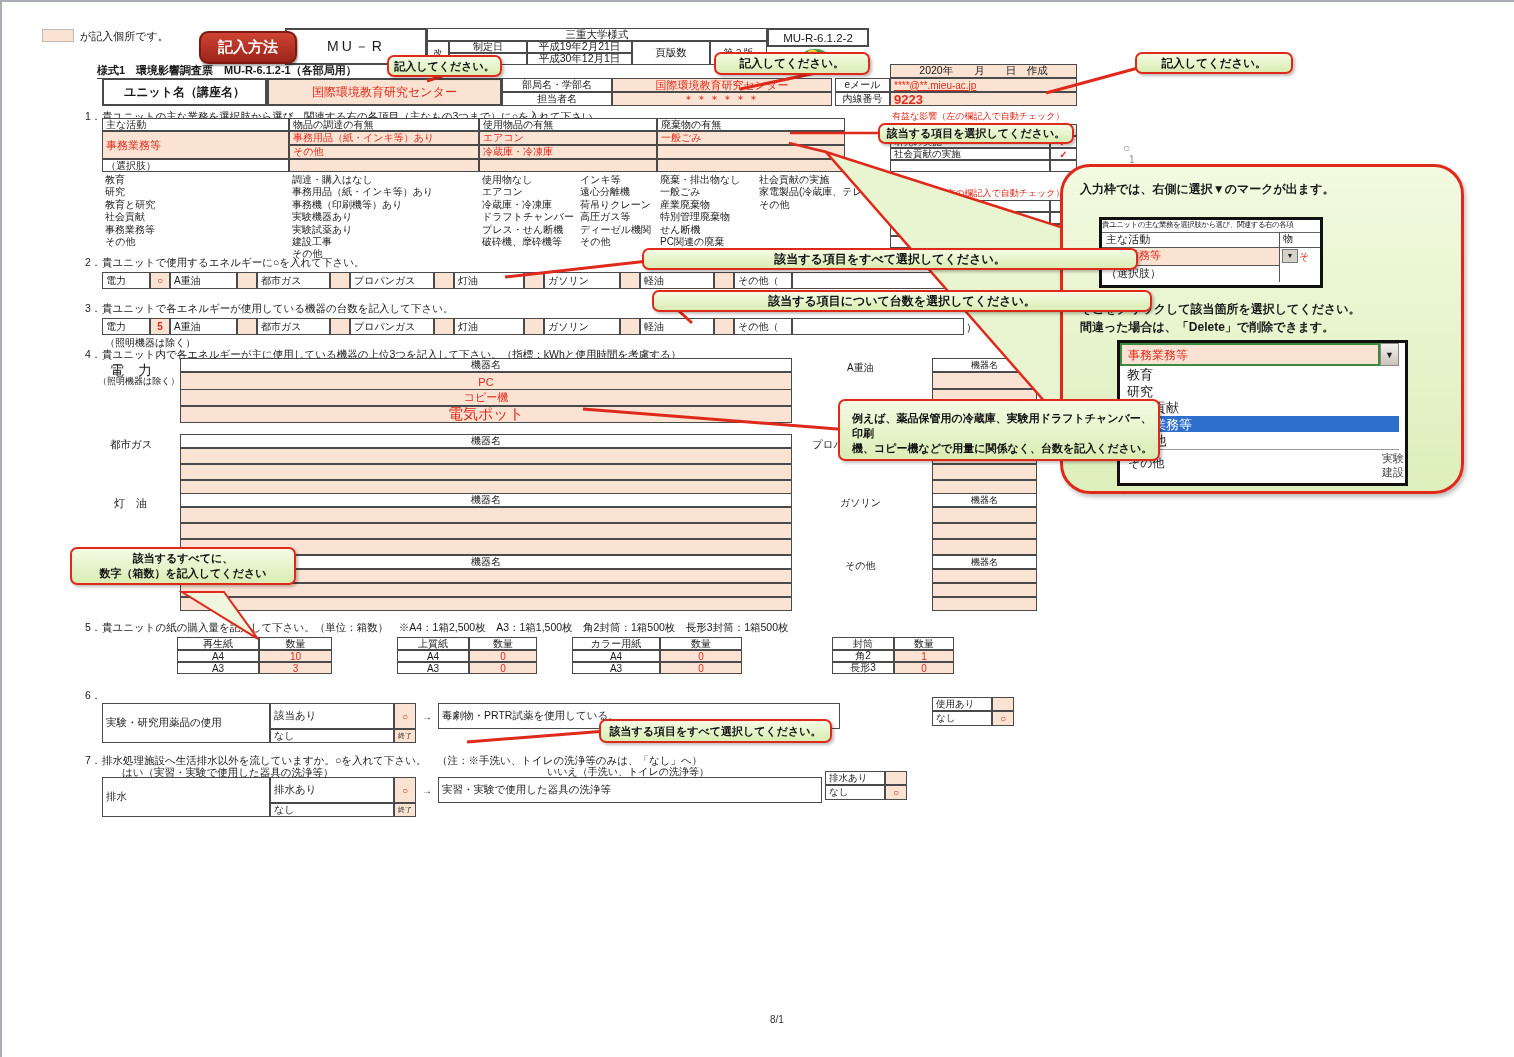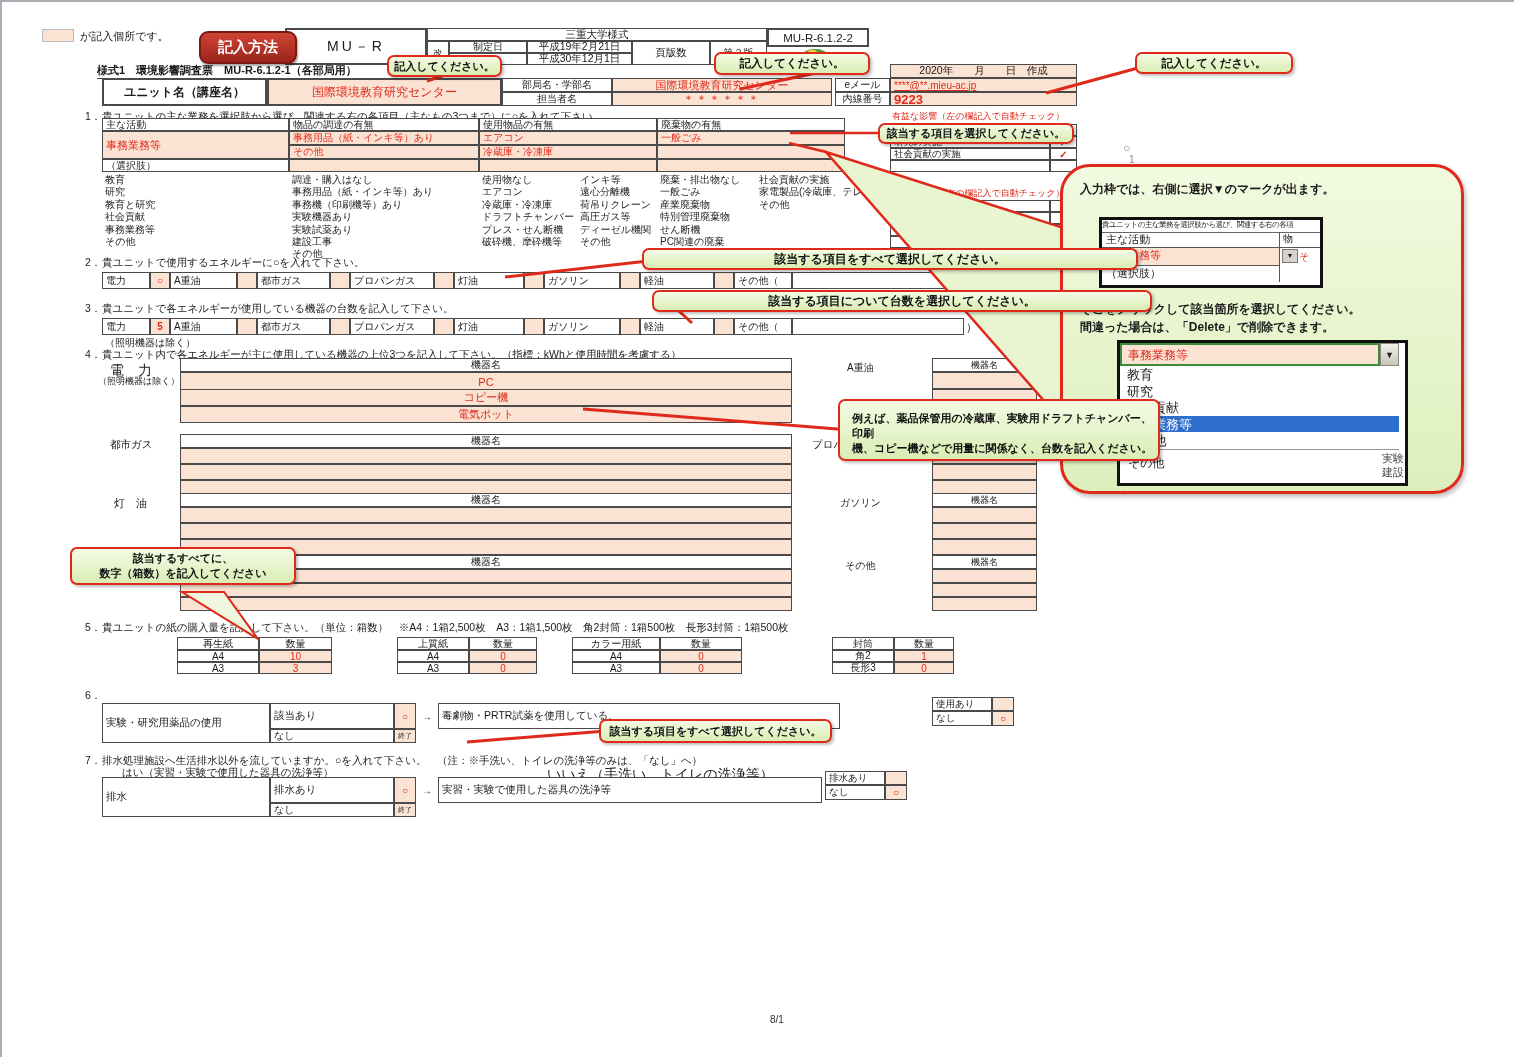--- a/index.html
+++ b/index.html
@@ -197,21 +197,21 @@
   <div class="t" style="left:103px;top:335px">（照明機器は除く）</div>
 
   <div class="t" style="left:83px;top:346px;font-size:10.5px">4．</div>
   <div class="t" style="left:100px;top:346px;font-size:10.5px">貴ユニット内で各エネルギーが主に使用している機器の上位3つを記入して下さい。（指標：kWhと使用時間を考慮する）</div>
 
   <div class="t" style="left:108px;top:360px;font-size:14px">電　力</div>
   <div class="t" style="left:96px;top:374px;font-size:9px">（照明機器は除く）</div>
   <div class="c ce" style="left:178px;top:356px;width:612px;height:14px">機器名</div>
   <div class="c pe ce rd" style="left:178px;top:370px;width:612px;height:20px;font-size:11px">PC</div>
   <div class="c pe ce rd" style="left:178px;top:387px;width:612px;height:17px;font-size:11px">コピー機</div>
-  <div class="c pe ce rd" style="left:178px;top:404px;width:612px;height:17px;font-size:11px">電気ポット</div>
+  <div class="c pe ce rd" style="left:178px;top:404px;width:612px;height:17px;font-size:15px">電気ポット</div>
 
   <div class="t" style="left:845px;top:360px">A重油</div>
   <div class="c ce" style="left:930px;top:356px;width:105px;height:14px;font-size:9px">機器名</div>
   <div class="c pe" style="left:930px;top:370px;width:105px;height:17px"></div>
   <div class="c pe" style="left:930px;top:387px;width:105px;height:17px"></div>
   <div class="c pe" style="left:930px;top:404px;width:105px;height:17px"></div>
 
   <div class="t" style="left:108px;top:436px;font-size:10.5px">都市ガス</div>
   <div class="c ce" style="left:178px;top:432px;width:612px;height:14px">機器名</div>
   <div class="c pe" style="left:178px;top:446px;width:612px;height:16px"></div>
@@ -288,21 +288,21 @@
   <div class="c" style="left:268px;top:727px;width:124px;height:14px">なし</div>
   <div class="c pe ce" style="left:392px;top:727px;width:22px;height:14px;font-size:7px">終了</div>
   <div class="c" style="left:930px;top:695px;width:60px;height:14px;font-size:9.5px">使用あり</div>
   <div class="c pe" style="left:990px;top:695px;width:22px;height:14px"></div>
   <div class="c" style="left:930px;top:709px;width:60px;height:15px;font-size:9.5px">なし</div>
   <div class="c pe ce rd b" style="left:990px;top:709px;width:22px;height:15px">○</div>
 
   <div class="t" style="left:83px;top:752px;font-size:10.5px">7．</div>
   <div class="t" style="left:100px;top:752px;font-size:10.5px">排水処理施設へ生活排水以外を流していますか。○を入れて下さい。　（注：※手洗い、トイレの洗浄等のみは、「なし」へ）</div>
   <div class="t" style="left:120px;top:764px;font-size:10.5px">はい（実習・実験で使用した器具の洗浄等）</div>
-  <div class="t" style="left:545px;top:764px;font-size:14px">いいえ（手洗い、トイレの洗浄等）</div>
+  <div class="t" style="left:545px;top:764px;font-size:10px">いいえ（手洗い、トイレの洗浄等）</div>
   <div class="c" style="left:100px;top:775px;width:168px;height:40px;font-size:10.5px">排水</div>
   <div class="c" style="left:268px;top:775px;width:124px;height:26px;font-size:10.5px">排水あり</div>
   <div class="c pe ce rd b" style="left:392px;top:775px;width:22px;height:26px">○</div>
   <div class="c ce nb" style="left:414px;top:775px;width:22px;height:26px">→</div>
   <div class="c" style="left:436px;top:775px;width:384px;height:26px;font-size:10.5px">実習・実験で使用した器具の洗浄等</div>
   <div class="c" style="left:268px;top:801px;width:124px;height:14px">なし</div>
   <div class="c pe ce" style="left:392px;top:801px;width:22px;height:14px;font-size:7px">終了</div>
   <div class="c" style="left:823px;top:769px;width:60px;height:14px;font-size:9.5px">排水あり</div>
   <div class="c pe" style="left:883px;top:769px;width:22px;height:14px"></div>
   <div class="c" style="left:823px;top:783px;width:60px;height:15px;font-size:9.5px">なし</div>

